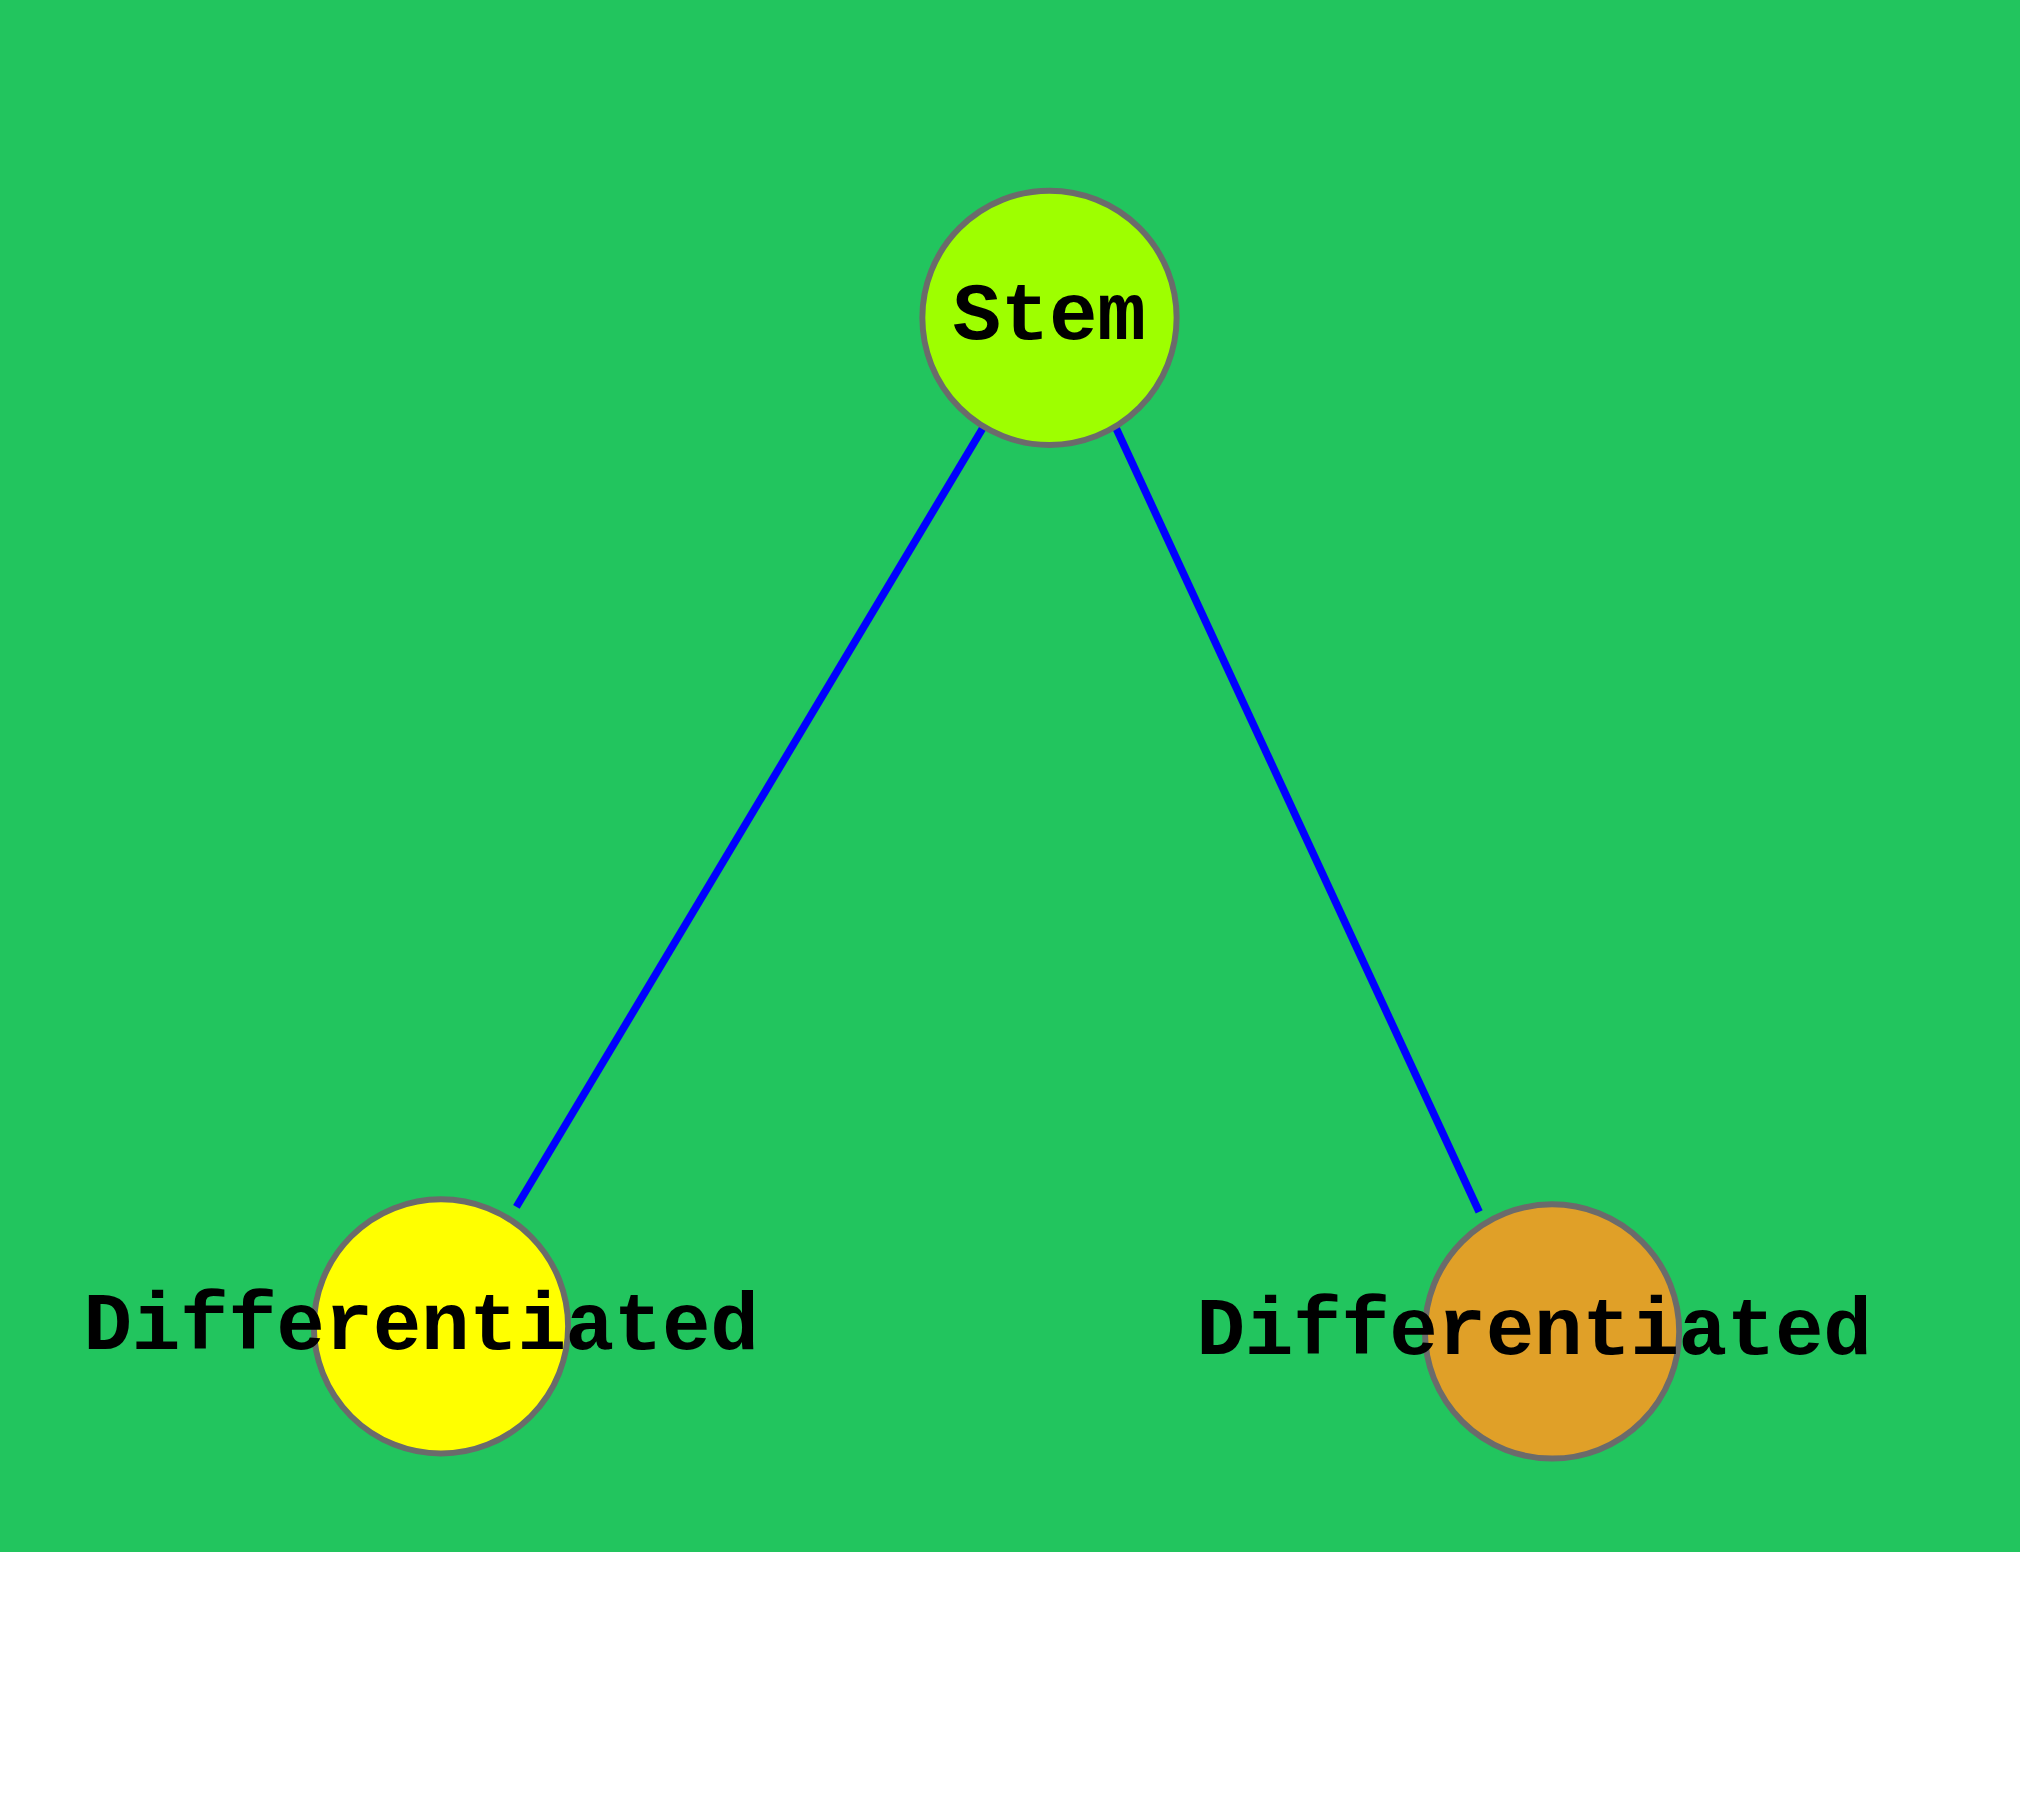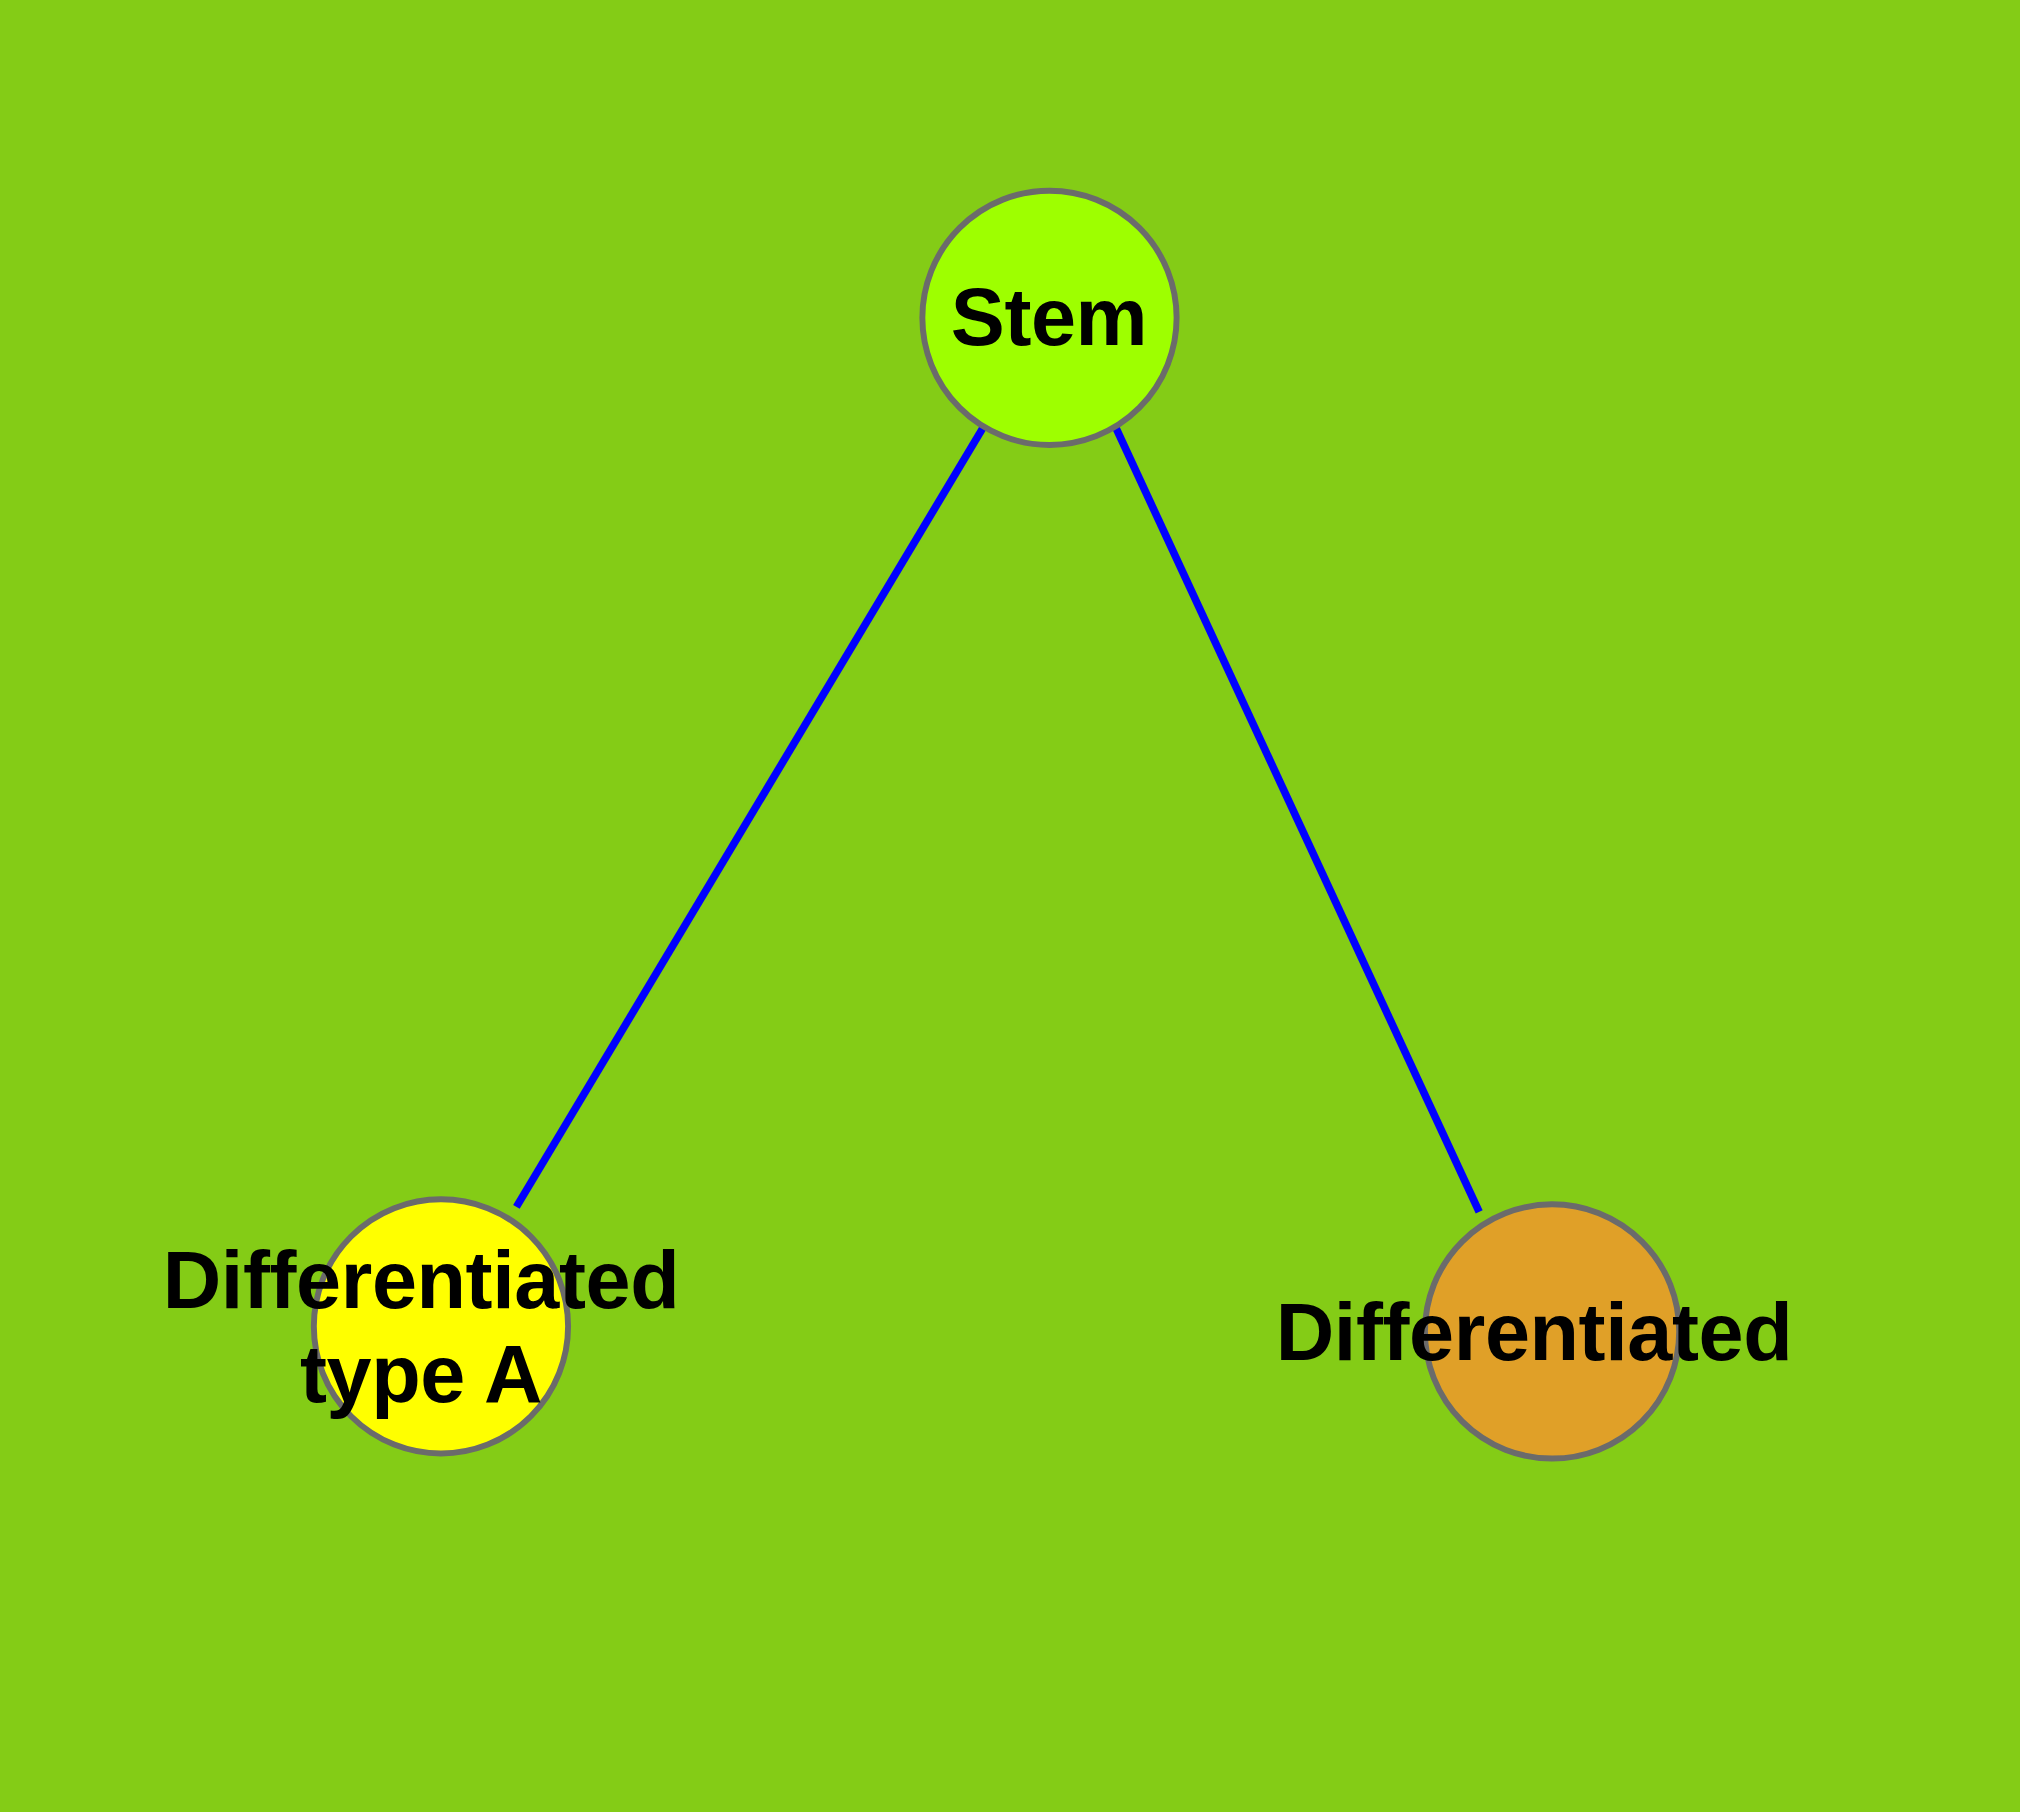--- a/index.html
+++ b/index.html
@@ -37,21 +37,21 @@
   .node-label.big {
     font-size: 81px;
   }
   .label-line {
     display: block;
   }
 </style>
 </head>
 <body>
 
-<div id="canvas" style="width: 2021px; height: 1812px; background: #84cc16;">
+<div id="canvas" style="width: 2021px; height: 1552px; background: #22c55e; font-family: Liberation Mono, monospace;">
 
   <svg id="graph-svg" viewBox="0 0 2384 2138" xmlns="http://www.w3.org/2000/svg" style="width: 2021px; height: 1812px;">
 
     <g>
       <line x1="1160" y1="504" x2="609" y2="1424" stroke="#0000ff" stroke-width="9" stroke-linecap="butt" class="edge-line" id="edge0"></line>
       <line x1="1316" y1="504" x2="1745" y2="1430" stroke="#0000ff" stroke-width="9" stroke-linecap="butt" class="edge-line" id="edge1"></line>
     </g>
 
     <g>
       <circle id="node-diff_a" cx="520" cy="1565" r="150" fill="#ffff00" stroke="#6b6b6b" stroke-width="7"></circle>
@@ -59,21 +59,20 @@
       <circle id="node-stem" cx="1238" cy="375" r="150" fill="#9eff00" stroke="#6b6b6b" stroke-width="7"></circle>
     </g>
   </svg>
 
   <div class="node-label big" id="label-stem" style="left: 1049px; top: 318px; font-size: 81px; color: rgb(0, 0, 0);">
     <span class="label-line">Stem</span>
   </div>
 
   <div class="node-label big" id="label-diff_a" style="left: 421px; top: 1328px; font-size: 81px; color: rgb(0, 0, 0);">
     <span class="label-line">Differentiated</span>
-    <span class="label-line">type A</span>
   </div>
 
   <div class="node-label big" id="label-diff_b" style="left: 1534px; top: 1333px; font-size: 81px; color: rgb(0, 0, 0);">
     <span class="label-line">Differentiated</span>
   </div>
 
 </div>
 
 
 </body></html>

